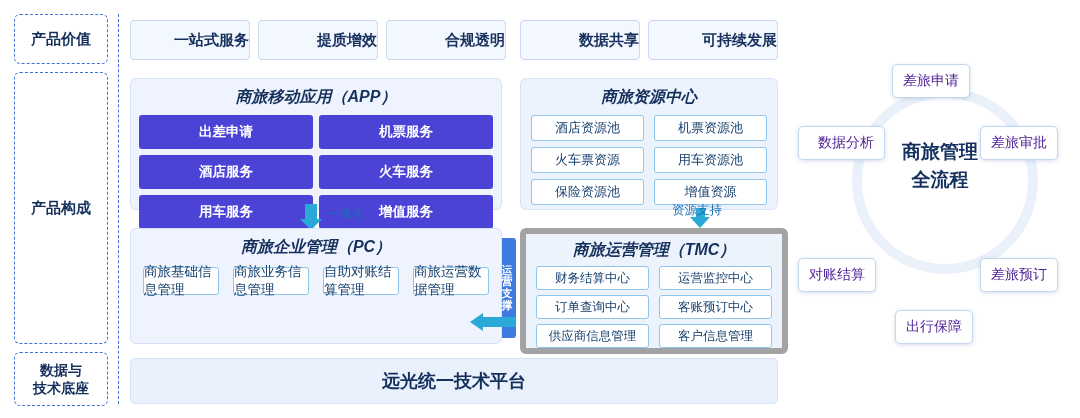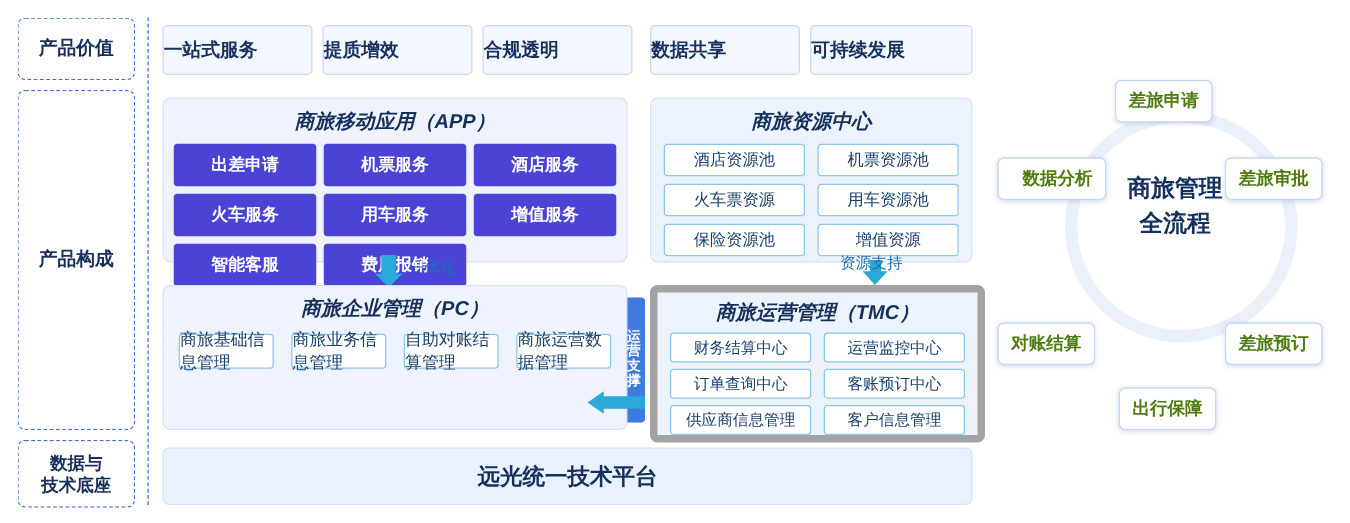--- a/index.html
+++ b/index.html
@@ -53,21 +53,21 @@
   
   .value-chip {
     position: absolute;
     top: 20px;
     height: 38px;
     border: 1px solid #ccd8ef;
     border-radius: 4px;
     background: #f3f7fe;
     display: flex;
     align-items: center;
-    justify-content: flex-start;
+    justify-content: flex-end;
     font-size: 15px;
     font-weight: bold;
     color: #17305d;
   }
 
   
   .panel {
     position: absolute;
     border-radius: 6px;
   }
@@ -84,21 +84,21 @@
     left: 130px; top: 78px; width: 370px; height: 130px;
     background: #eef3fd;
     border: 1px solid #d6e2f7;
   }
   #panel-app .panel-title { margin-top: 8px; }
   .app-grid {
     position: absolute;
     left: 8px; top: 36px;
     width: 354px;
     display: grid;
-    grid-template-columns: repeat(3, 1fr);
+    grid-template-columns: repeat(2, 1fr);
     grid-gap: 6px;
   }
   .app-cell {
     height: 34px;
     background: #4a43d6;
     border-radius: 3px;
     color: #ffffff;
     font-size: 13.5px;
     font-weight: bold;
     display: flex;
@@ -316,22 +316,22 @@
     padding: 0 10px;
     min-width: 74px;
     background: #ffffff;
     border: 1px solid #c4d6f0;
     border-radius: 5px;
     box-shadow: 0 1px 4px rgba(30,70,150,0.18);
     display: flex;
     align-items: center;
     justify-content: center;
     font-size: 14px;
-    font-weight: bold;
-    color: #4d7c0f;
+    font-weight: normal;
+    color: #4c1d95;
     box-sizing: border-box;
   }
   #cyc-0 { left: 102px; top: 46px; }    
   #cyc-1 { left: 190px; top: 108px; }   
   #cyc-2 { left: 190px; top: 240px; }   
   #cyc-3 { left: 105px; top: 292px; }   
   #cyc-4 { left: 8px;  top: 240px; }    
   #cyc-5 { left: 8px;  top: 108px; padding-left: 19px; }    
 </style>
 </head>

